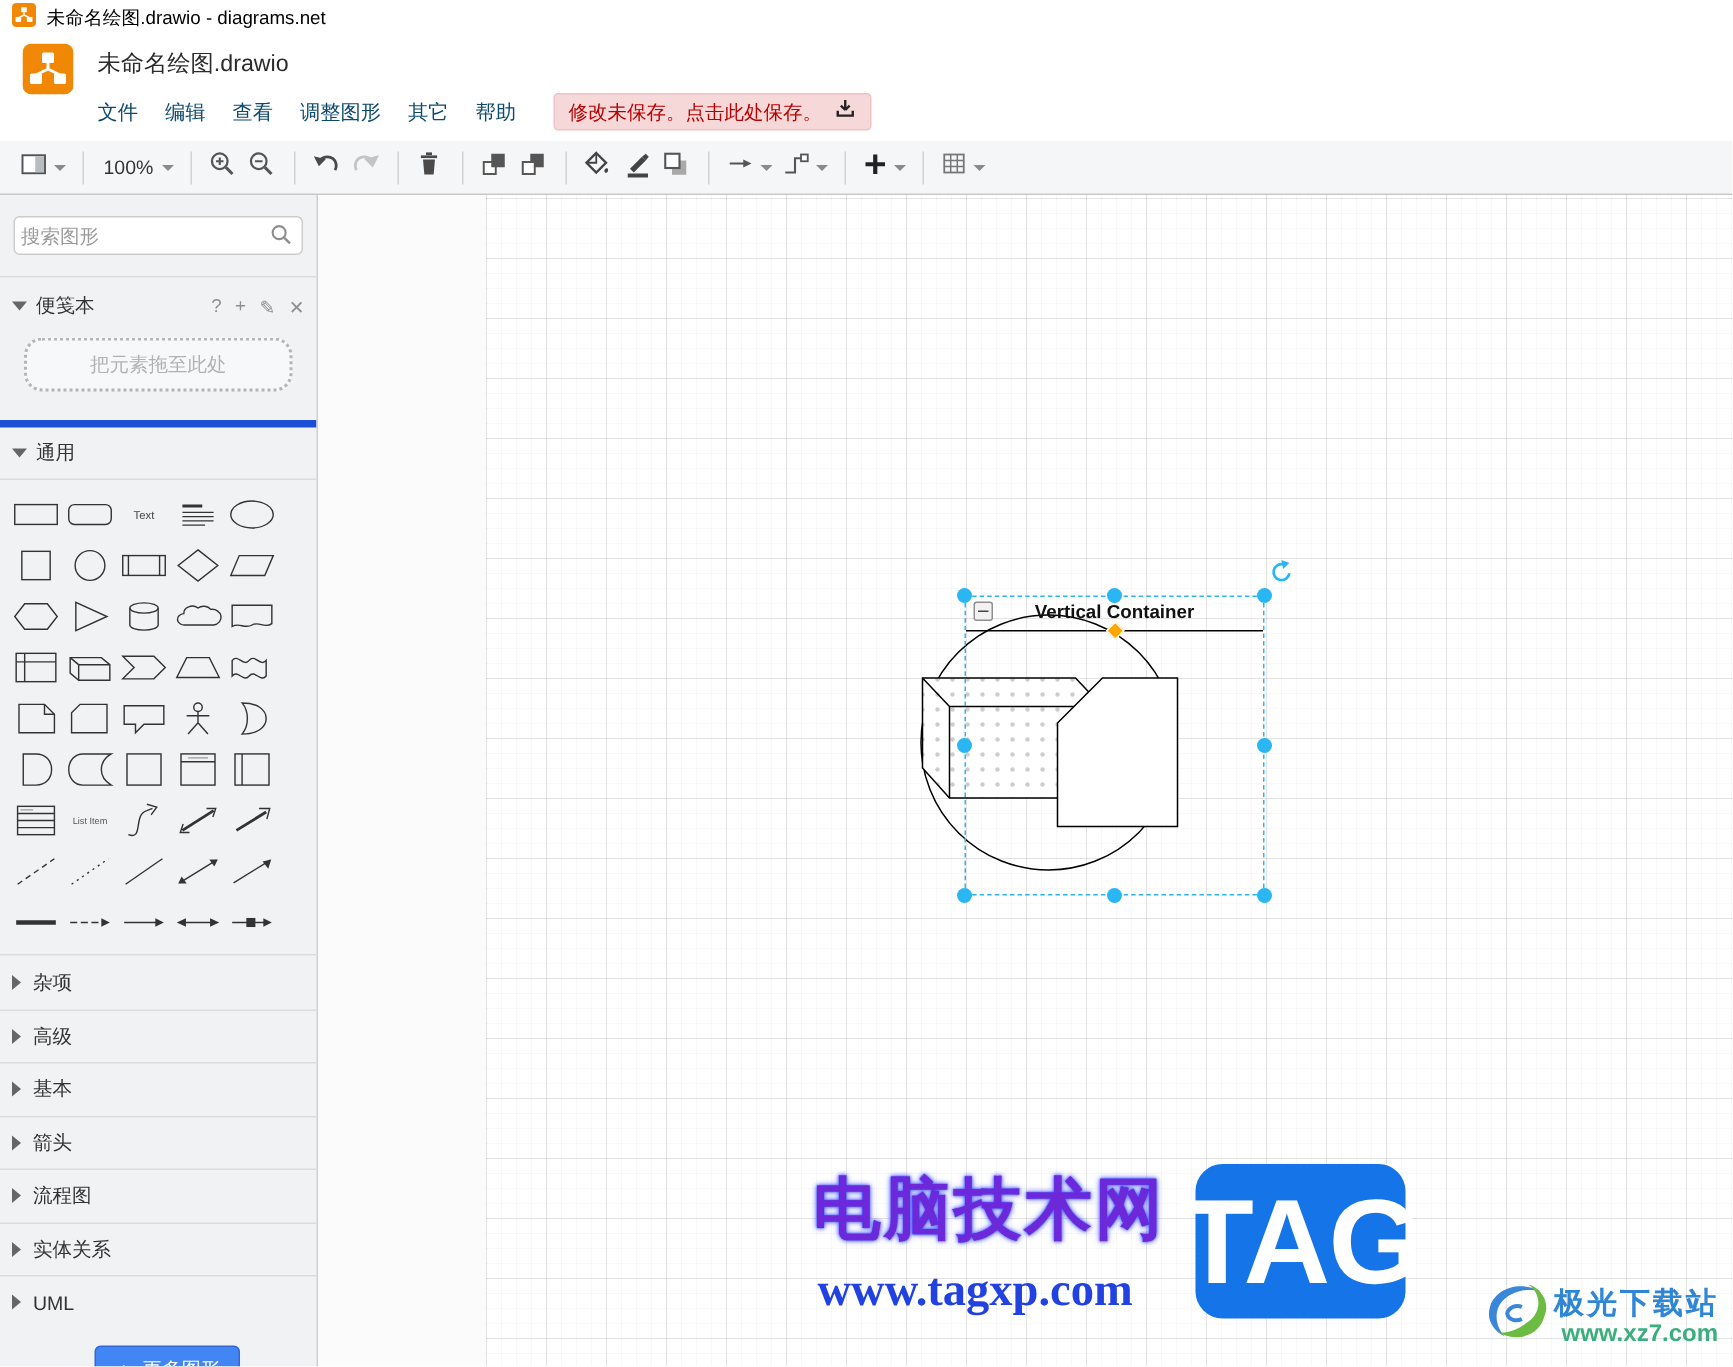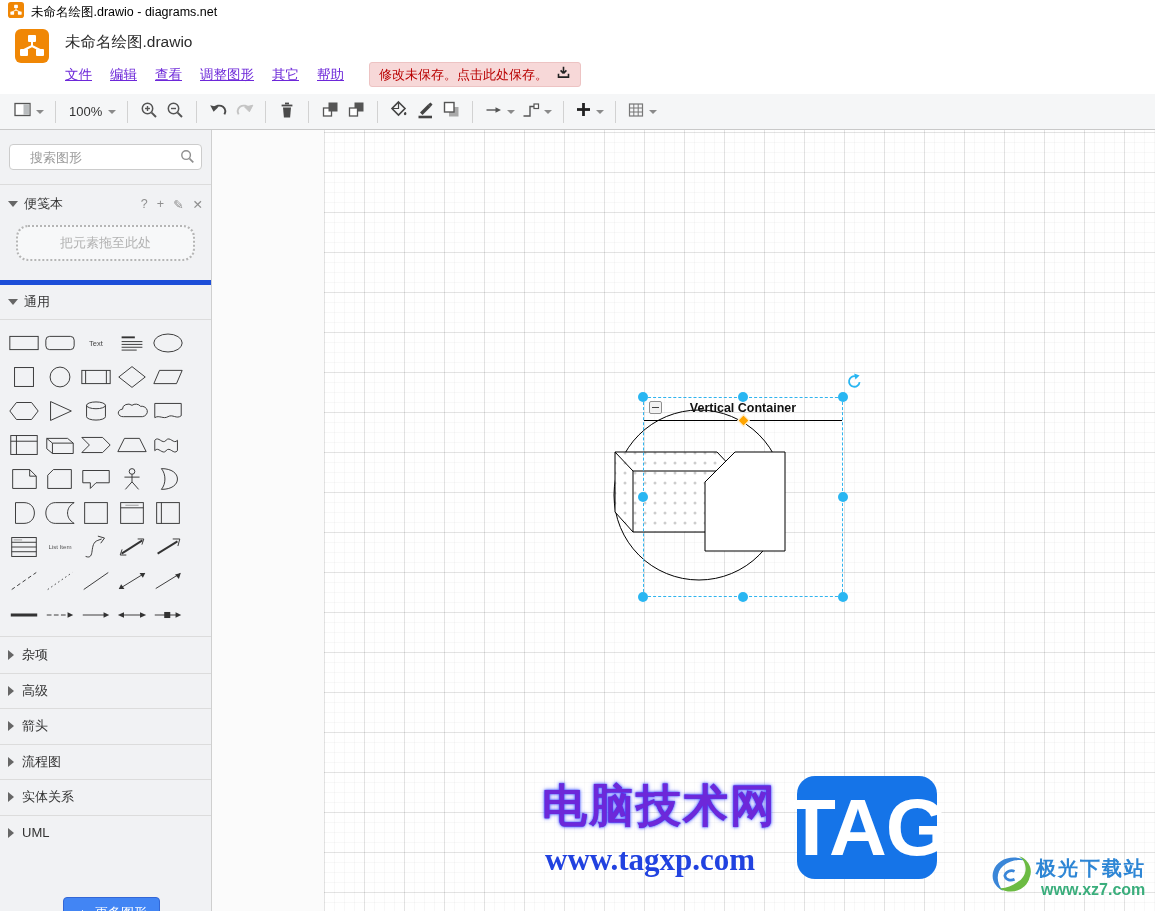--- a/index.html
+++ b/index.html
@@ -11,45 +11,45 @@
   
   .titlebar { height:24px; background:#fff; display:flex; align-items:center; padding-left:8px; gap:7px; }
   .titlebar-text { font-size:12.5px; color:#000; }
   .notch { position:absolute; left:0; top:25px; width:4px; height:9px; background:#111; }
 
   
   .header { height:70px; background:#fff; position:relative; }
   .logo { position:absolute; left:15px; top:5px; }
   .header-title { position:absolute; left:65px; top:8px; font-size:15.5px; color:#2b2b2b; }
   .menubar { position:absolute; left:65px; top:38px; display:flex; align-items:center; }
-  .menu-item { font-size:13.5px; color:#6d28d9; margin-right:18px; cursor:default;text-decoration:underline; }
+  .menu-item { font-size:13.5px; color:#0c4a6e; margin-right:18px; cursor:default; }
   .banner { margin-left:7px; background:#f7d8d8; border:1px solid #edc3c3; border-radius:3px;
     height:25px; display:flex; align-items:center; padding:0 9px; gap:8px; }
   .banner-text { font-size:13px; color:#b80000; }
 
   
   .toolbar { height:36px; background:#f5f6f7; border-bottom:1px solid #c9c9c9;
     display:flex; align-items:center; padding-left:10px; }
-  .tbtn { min-width:26px; height:28px; display:flex; align-items:center; justify-content:center; gap:2px; padding:0 3px; }
+  .tbtn { min-width:26px; height:28px; display:flex; align-items:center; gap:2px; padding:0 3px; }
   .tbtn.disabled svg * { stroke:#c4c4c4 !important; fill-opacity:1; }
   .tbtn.disabled svg .f { fill:#c4c4c4 !important; }
   .caret { width:0; height:0; border-left:4px solid transparent; border-right:4px solid transparent;
     border-top:4px solid #8a8a8a; margin-left:2px; }
   .tsep { width:1px; height:22px; background:#d2d2d2; margin:0 8px; }
   .zoom-label { font-size:13px; color:#333; padding:0 2px; }
 
   
   .main { display:flex; height:781px; }
 
   
   .sidebar { width:212px; background:#f1f2f4; border-right:1px solid #cfcfcf; position:relative; overflow:hidden; flex:none; }
   .search-block { height:55px; padding:14px 9px 0 9px; border-bottom:1px solid #dcdcdc; }
   .search-box { position:relative; }
   .search-box input { width:100%; height:26px; border:1px solid #ccc; border-radius:4px;
-    padding:0 24px 0 20px; font-size:13px; color:#333; background:#fff; outline:none;
+    padding:0 24px 0 4px; font-size:13px; color:#333; background:#fff; outline:none;
     font-family:"Liberation Sans","DejaVu Sans",sans-serif; }
   .search-box input::placeholder { color:#9a9a9a; }
   .search-glyph { position:absolute; right:7px; top:5px; }
   .scratchpad { height:100px; border-bottom:5px solid #1d4ed8; }
   .sect-head { display:flex; align-items:center; padding:10px 8px 0 8px; font-size:13px; color:#333; }
   .tri { width:0; height:0; border-left:5px solid transparent; border-right:5px solid transparent;
     border-top:6px solid #666; margin-right:6px; }
   .tri-r { width:0; height:0; border-top:5px solid transparent; border-bottom:5px solid transparent;
     border-left:6px solid #666; margin-right:8px; }
   .scratch-icons { margin-left:auto; display:flex; gap:9px; color:#8f8f8f; font-size:12.5px; }
@@ -568,20 +568,24 @@
         <div class="side-section">
           <span class="tri-r"></span>
           <span>杂项</span>
         </div>
         <div class="side-section">
           <span class="tri-r"></span>
           <span>高级</span>
         </div>
         <div class="side-section">
           <span class="tri-r"></span>
+          <span>基本</span>
+        </div>
+        <div class="side-section">
+          <span class="tri-r"></span>
           <span>箭头</span>
         </div>
         <div class="side-section">
           <span class="tri-r"></span>
           <span>流程图</span>
         </div>
         <div class="side-section">
           <span class="tri-r"></span>
           <span>实体关系</span>
         </div>

